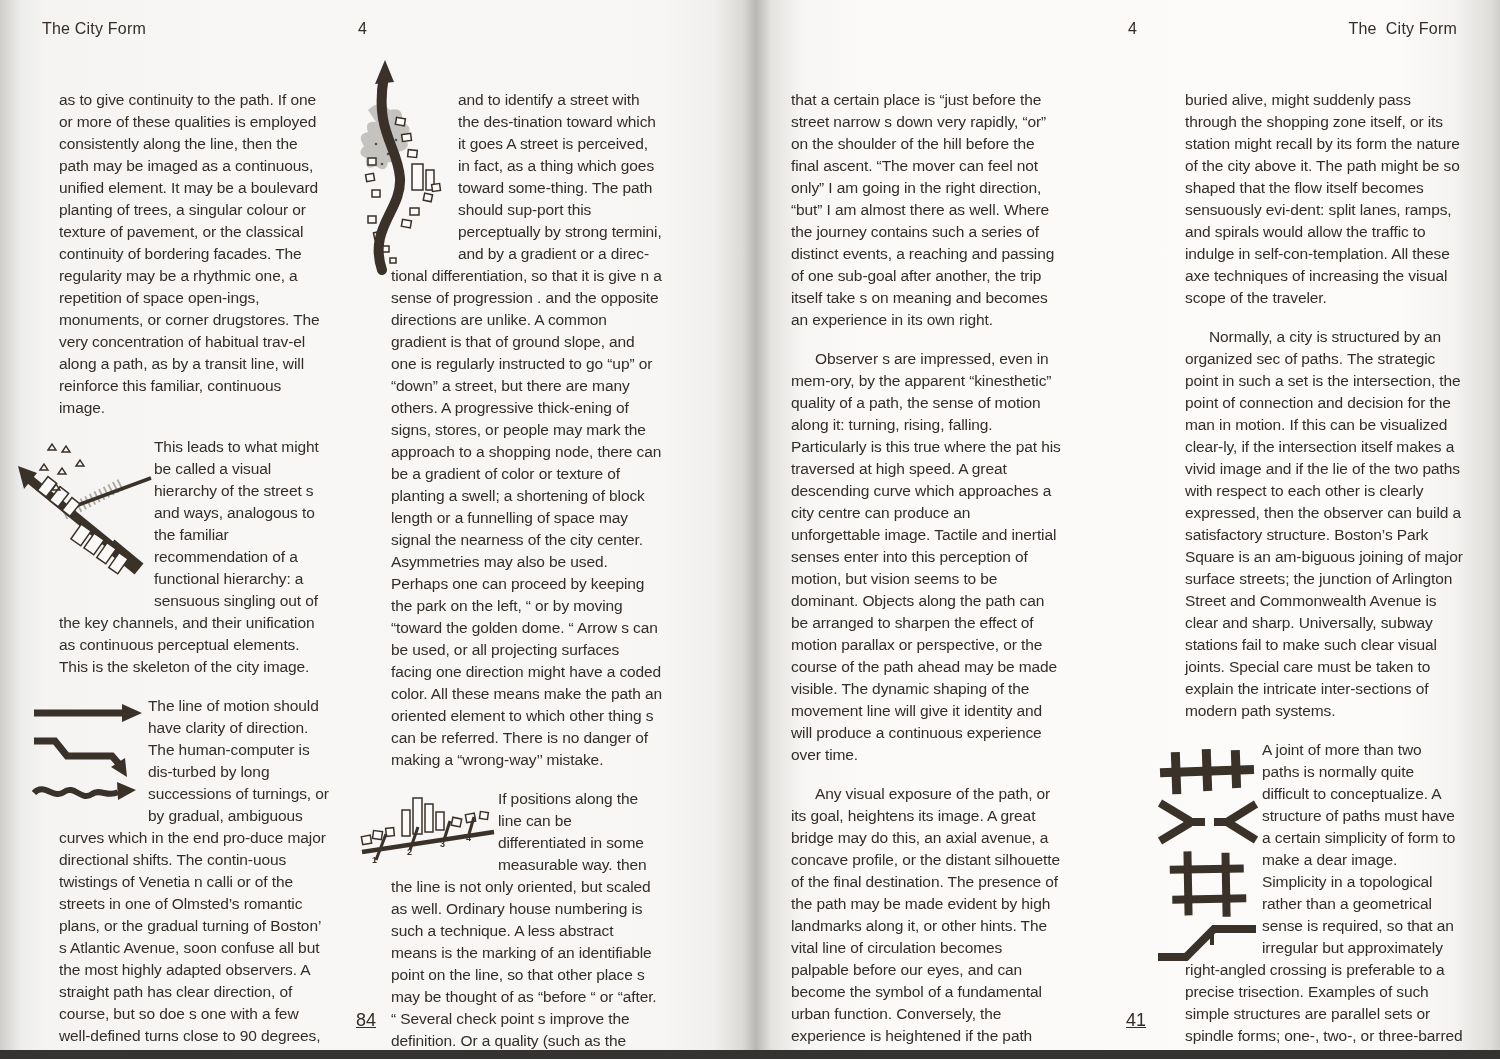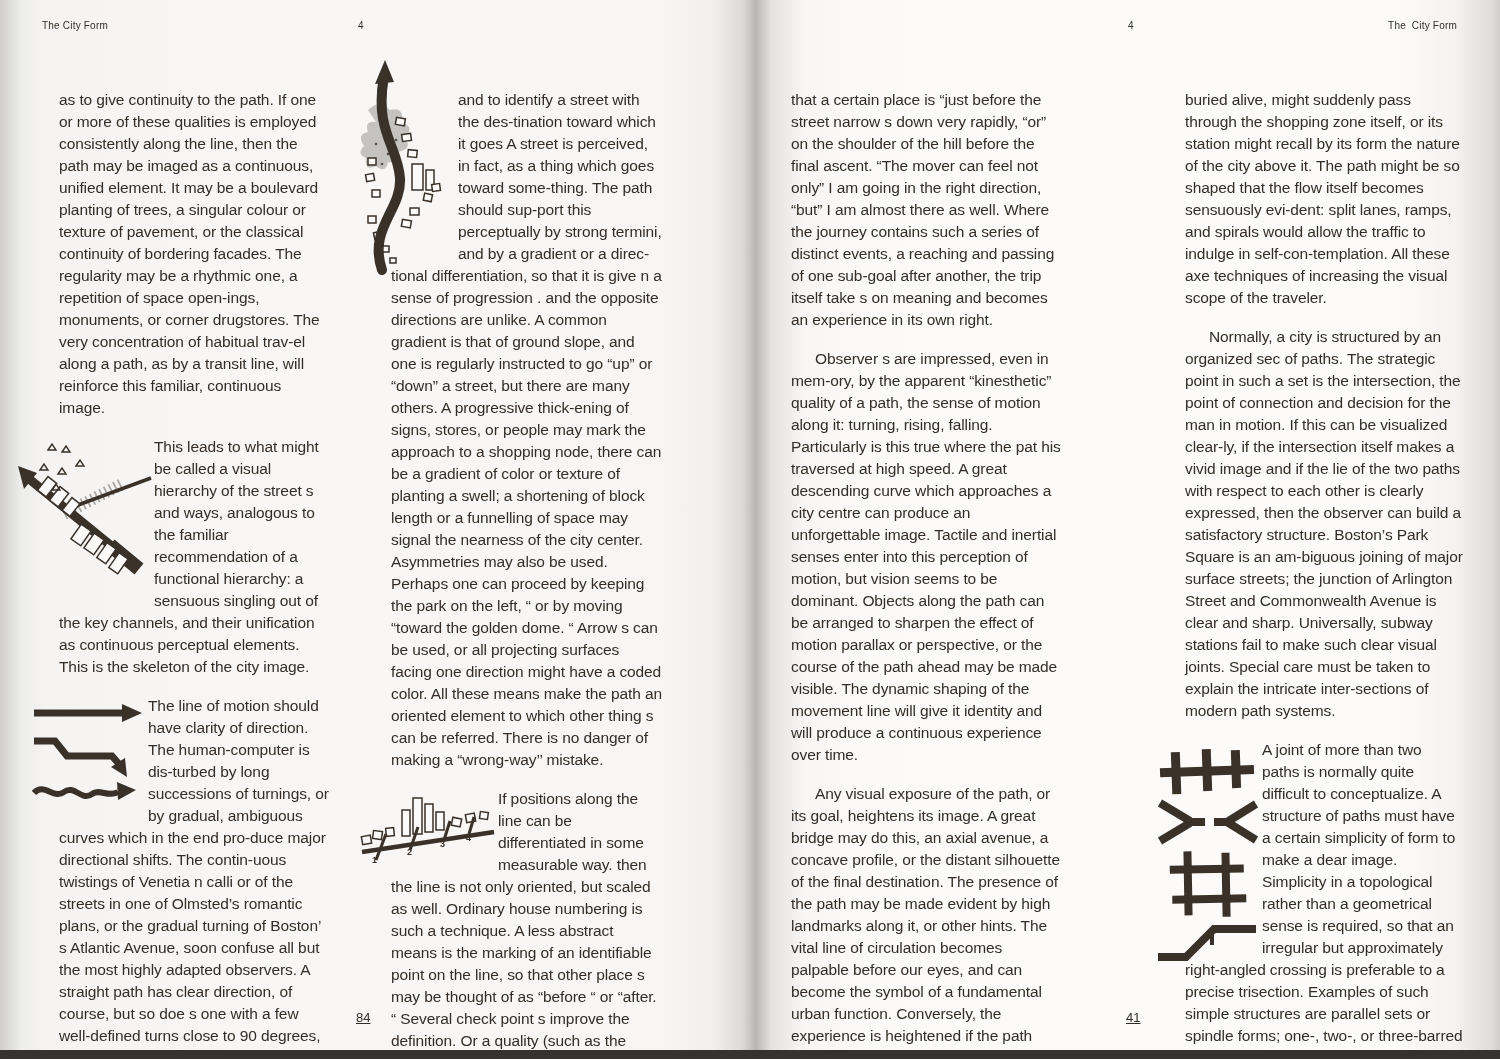--- a/index.html
+++ b/index.html
@@ -11,22 +11,22 @@
   .spread{
     position:relative;width:1500px;height:1059px;
     background:linear-gradient(90deg,
       #cfcecb 0%, #ededeb 1.4%, #f5f4f2 3%,
       #f8f7f5 18%, #f7f6f4 44%,
       #f0efed 47.6%, #dbdad7 49.5%, #b9b7b4 50.4%, #e3e2df 51.4%, #f7f6f4 53.5%,
       #fbfaf8 58%, #fcfbf9 93%,
       #f4f3f1 97%, #dedddA 99.4%, #cfcecb 100%);
   }
   .bottom-strip{position:absolute;left:0;bottom:0;width:1500px;height:9px;background:#343331;}
-  .hdr{position:absolute;top:20px;font-size:10px;letter-spacing:.2px;color:#332d27;white-space:pre;}
-  .pgnum{position:absolute;top:1010px;font-size:13px;color:#332d27;text-decoration:underline;}
+  .hdr{position:absolute;top:20px;font-size:16px;letter-spacing:.2px;color:#332d27;white-space:pre;}
+  .pgnum{position:absolute;top:1010px;font-size:18px;color:#332d27;text-decoration:underline;}
   .col{
     position:absolute;top:72px;width:306px;
     font-size:15.5px;line-height:22px;color:#342d27;
     text-align:left;letter-spacing:-0.1px;
   }
   .col p{margin:17px;}
   .col p.ind{text-indent:24px;}
   .fig{float:left;clear:left;overflow:visible;}
   .fig svg{display:block;overflow:visible;}
   .ink{stroke:#3a3129;fill:none;}

